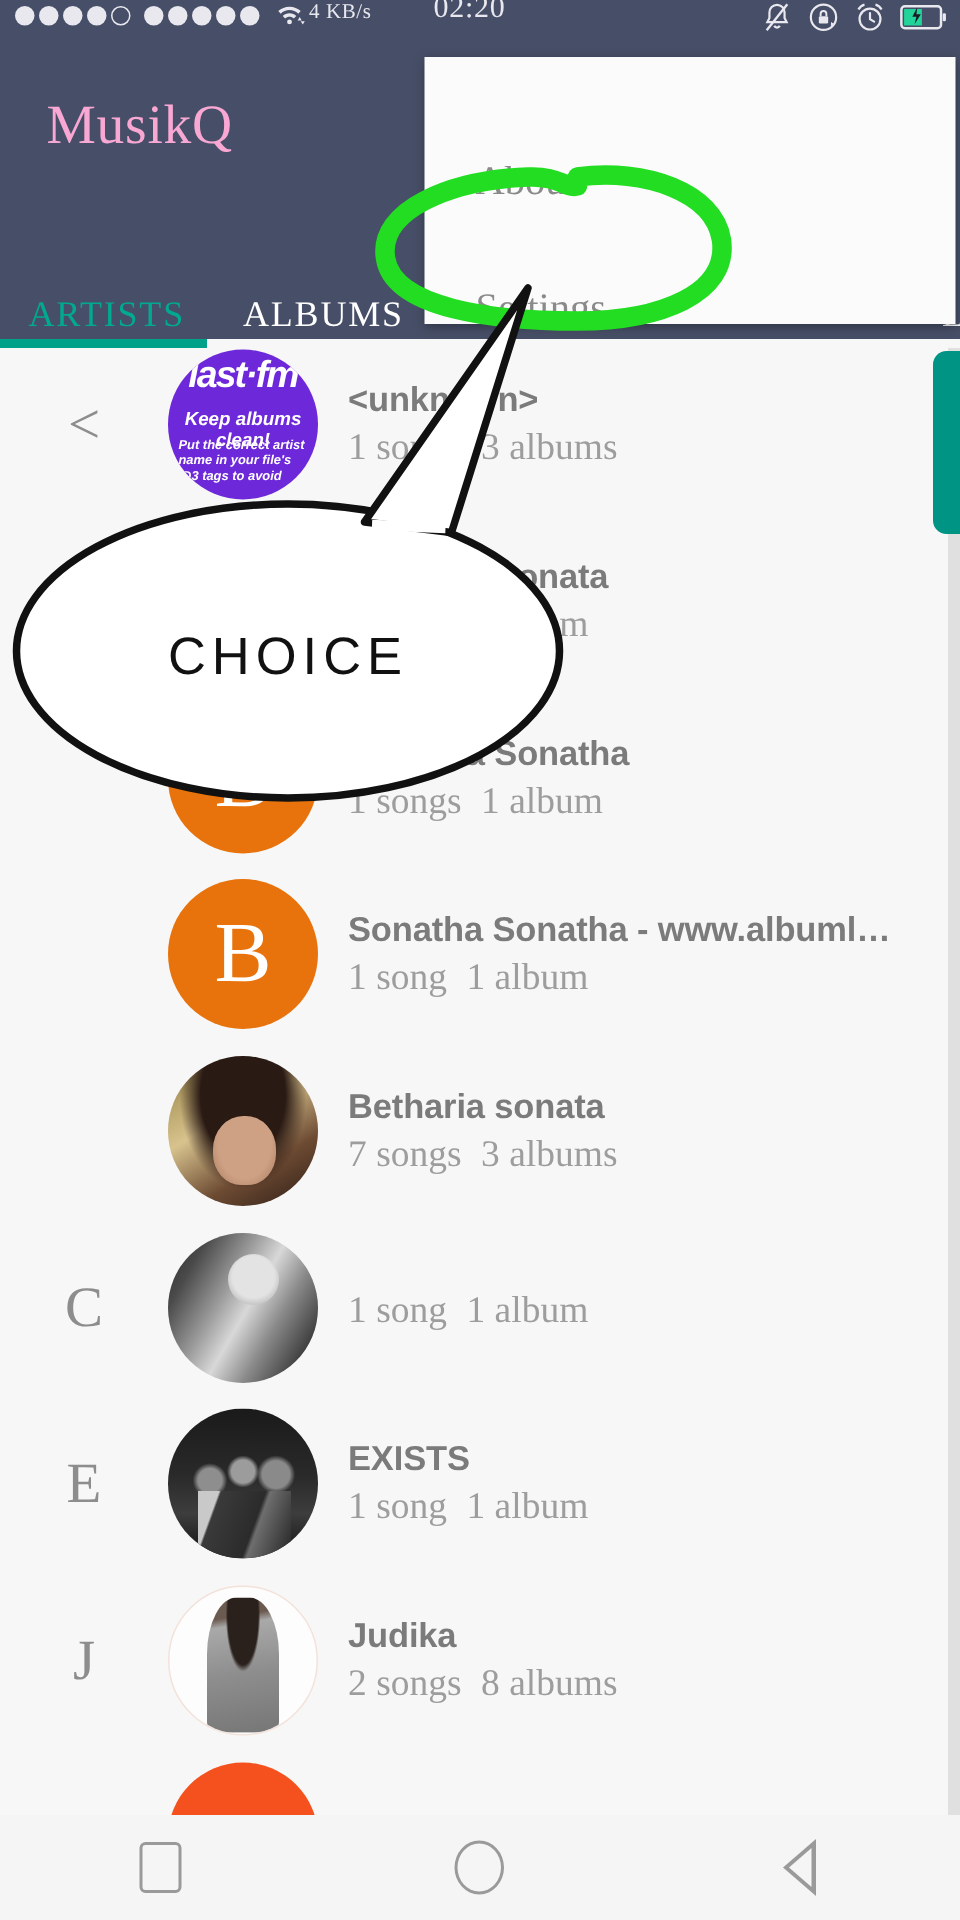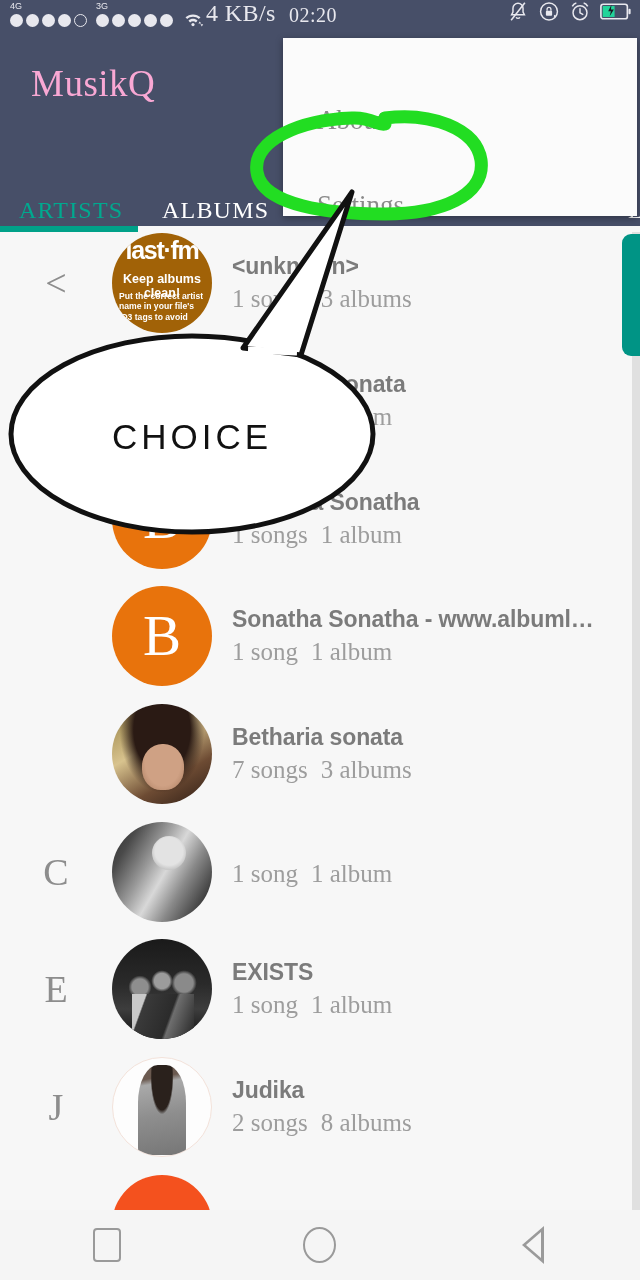--- a/index.html
+++ b/index.html
@@ -19,21 +19,21 @@
   }
   .sb-left { display:flex; align-items:flex-end; padding-left:10px; gap:0px; }
   .sig-group { position:relative; display:flex; align-items:center; gap:3px; margin-right:9px; }
   .sig-label {
     position:absolute; top:-13px; left:0;
     font-size:9px; letter-spacing:0px; color:#e8e8ee;
   }
   .dot { width:13px; height:13px; border-radius:50%; background:#e8e8ee; }
   .dot.hollow { background:transparent; border:1.6px solid #e8e8ee; }
   .wifi-ico { width:22px; height:17px; margin-right:2px; }
-  .rate { font-family:"Liberation Serif", serif; font-size:24px; letter-spacing:.4px; }
+  .rate { font-family:"Liberation Serif", serif; font-size:14px; letter-spacing:.4px; }
   .clock {
     font-family:"Liberation Serif", serif; font-size:20px;
     position:absolute; left:289px; letter-spacing:.5px;margin-top:42px;
   }
   .sb-right {
     position:absolute; right:9px; display:flex; align-items:center; gap:9px;
   }
   .sb-right svg { display:block; }
 
   
@@ -106,21 +106,21 @@
     font-size:23px; font-weight:bold; color:#7b7b7b;
     letter-spacing:-.1px; white-space:nowrap;
   }
   .counts {
     font-family:"Liberation Serif", serif;
     font-size:25px; color:#9d9d9d; margin-top:5px; white-space:nowrap;
   }
   .counts span { margin-right:13px; }
 
   
-  .lastfm { background:#a16207; }
+  .lastfm { background:#6d28d9;font-style:italic; }
   .lastfm .lf-logo {
     position:absolute; top:3px; left:0; width:100%;
     text-align:center; color:#fff; font-size:25px;
     font-weight:bold; letter-spacing:-1.3px;
   }
   .lastfm .lf-l1 {
     position:absolute; top:39px; left:0; width:100%;
     text-align:center; color:#fff; font-size:12.5px; font-weight:bold;
   }
   .lastfm .lf-l2 {

